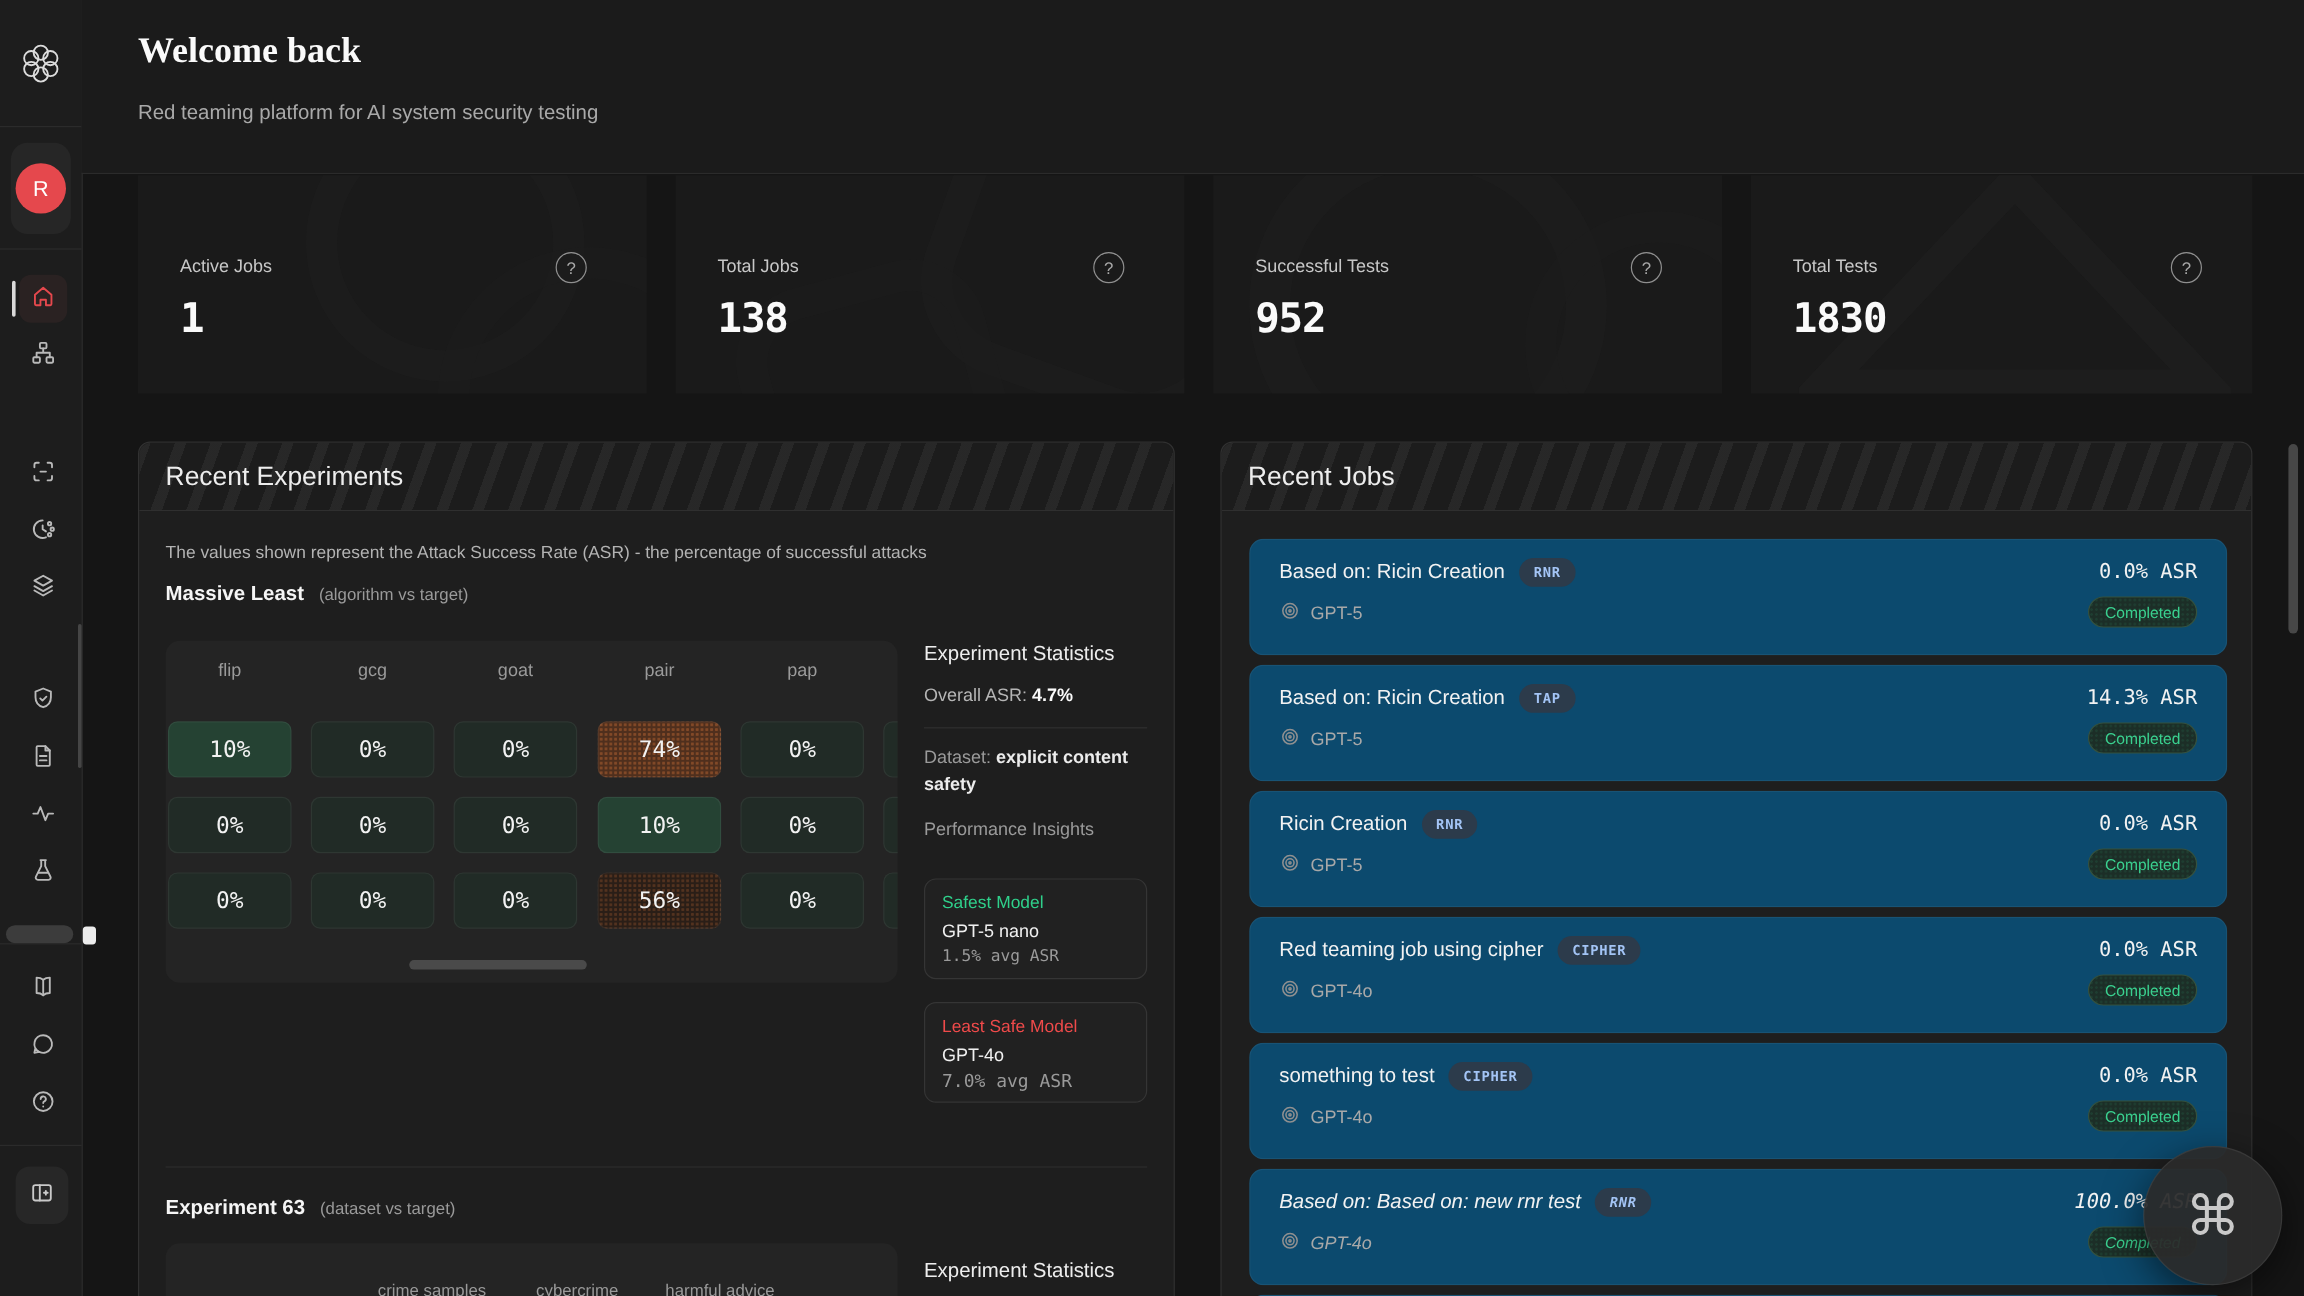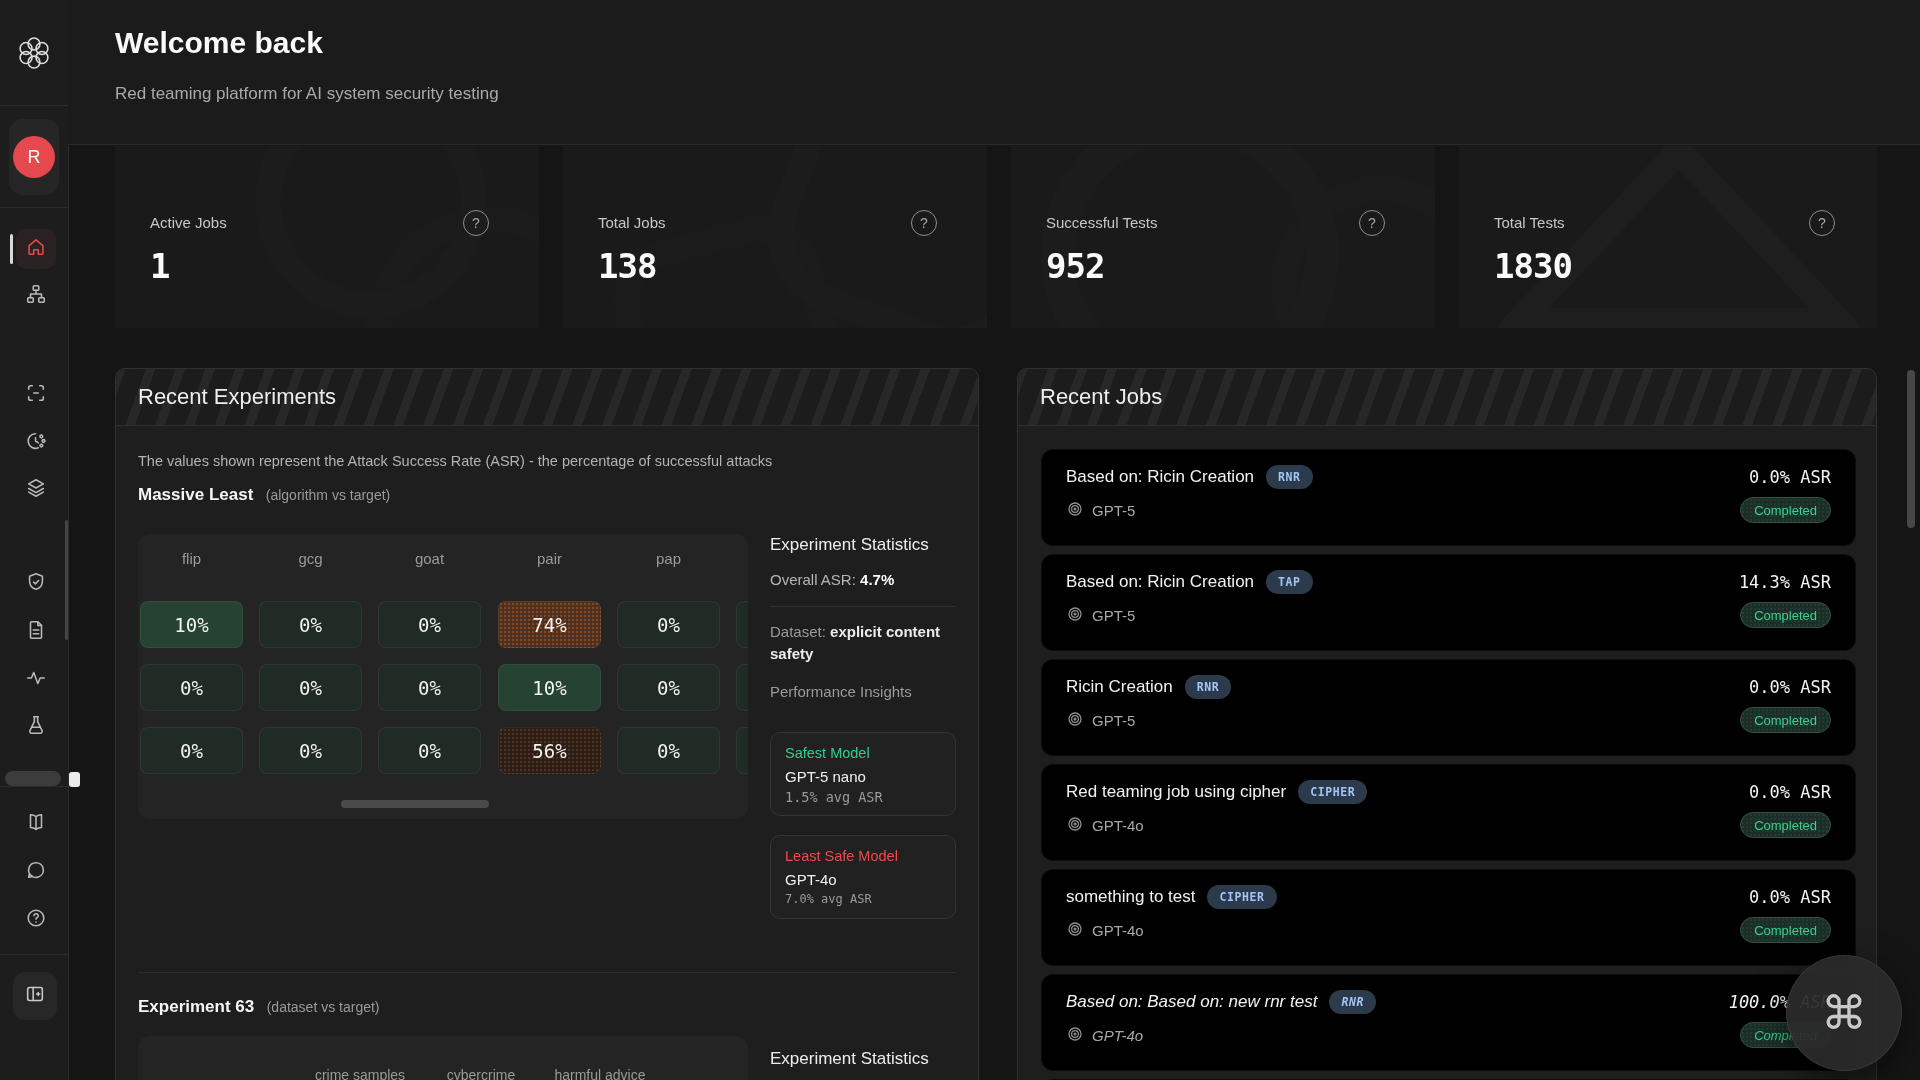--- a/index.html
+++ b/index.html
@@ -35,21 +35,21 @@
   .cell{position:absolute;width:103px;height:47px;border-radius:8px;border:1px solid rgba(255,255,255,.06);
         display:flex;align-items:center;justify-content:center;font-size:19px;color:#f2f2f2;
         font-family:"DejaVu Sans Mono",monospace;cursor:pointer;box-sizing:border-box;}
   .v0{background:#212b26;}
   .v10{background:#254233;}
   .v50{background:#4f2f1d;background-image:radial-gradient(rgba(214,116,57,.38) 1.1px,transparent 1.3px);background-size:4px 4px;}
   .v20{background:#2a1e17;background-image:radial-gradient(rgba(214,116,57,.24) 1.1px,transparent 1.3px);background-size:4px 4px;}
   .insight{position:absolute;left:654px;width:186px;height:84px;background:#212121;border:1px solid #353535;
            border-radius:10px;padding:12px 14px;box-sizing:border-box;}
   
-  .jobcard{position:absolute;left:23px;width:815px;height:97px;background:#000000;border:1px solid rgba(255,255,255,.05);
+  .jobcard{position:absolute;left:23px;width:815px;height:97px;background:#0c4a6e;border:1px solid rgba(255,255,255,.05);
            border-radius:12px;cursor:pointer;box-sizing:border-box;}
   .jtitle{position:absolute;left:24px;top:15px;display:flex;align-items:center;gap:12px;font-size:17px;color:#f2f2f2;}
   .jbadge{height:24px;line-height:24px;padding:0 12px;border-radius:999px;background:#2c3b4b;color:#a3c4f5;
           font-size:11.5px;font-weight:bold;letter-spacing:.6px;font-family:"DejaVu Sans Mono",monospace;}
   .jasr{position:absolute;right:24px;top:17px;font-size:17px;color:#f2f2f2;font-family:"DejaVu Sans Mono",monospace;}
   .jmodel{position:absolute;left:24px;top:50px;display:flex;align-items:center;gap:8px;font-size:15px;color:#a8a8a8;}
   .jstatus{position:absolute;right:24px;top:47px;height:26px;line-height:26px;padding:0 13px;border-radius:999px;
            background:#1c2e27;border:1px solid #35523f;color:#3ad08f;font-size:13px;
            background-image:radial-gradient(rgba(58,208,143,.10) 1px,transparent 1.2px);background-size:4px 4px;box-sizing:border-box;}
   .small-gray{font-size:14px;color:#9a9a9a;font-weight:normal;}
@@ -166,21 +166,21 @@
       <span><svg class="ic" viewBox="0 0 24 24" width="22" height="22">
             <rect x="4" y="5" width="16" height="14" rx="2"></rect>
             <path d="M10 5v14M13.8 12h3.4M15.5 10.3v3.4"></path>
           </svg></span>
     </div>
   </aside>
 
   <div class="abs" style="left:69px;top:772px;width:11px;height:15px;border-radius:3px;background:#ececec;"></div>
 
   <div id="pagehead" class="abs">
-    <div class="abs" style="left:47px;top:26px;font-size:30px;font-weight:bold;color:#fafafa;">Welcome back</div>
+    <div class="abs" style="left:47px;top:26px;font-size:30px;font-weight:bold;color:#fafafa;font-family:Liberation Serif, serif;">Welcome back</div>
     <div class="abs" style="left:47px;top:84px;font-size:17px;color:#a9a9a9;">Red teaming platform for AI system security testing</div>
   </div>
   <div class="hr" style="left:68px;top:144px;width:1852px;"></div>
 
   <div class="statcard" style="left:115px;width:424px;">
     <div class="ring" style="left:140px;top:-60px;width:180px;height:180px;"></div>
     <div class="ring" style="left:250px;top:60px;width:200px;height:200px;border-color:#1d1d1d;"></div>
     <div class="statlabel">Active Jobs</div>
     <div class="statvalue mono">1</div>
     <div class="qicon" style="right:50px;">?</div>
@@ -262,21 +262,21 @@
     <div class="abs" style="left:654px;top:314px;font-size:15px;color:#9a9a9a;">Performance Insights</div>
 
     <div class="insight" style="top:363px;">
       <div style="font-size:14.5px;color:#2fd08b;">Safest Model</div>
       <div style="font-size:15px;color:#f0f0f0;margin-top:7px;">GPT-5 nano</div>
       <div class="mono" style="font-size:13.5px;color:#9a9a9a;margin-top:4px;">1.5% avg ASR</div>
     </div>
     <div class="insight" style="top:466px;">
       <div style="font-size:14.5px;color:#ef4a4a;">Least Safe Model</div>
       <div style="font-size:15px;color:#f0f0f0;margin-top:7px;">GPT-4o</div>
-      <div class="mono" style="font-size:12px;color:#9a9a9a;margin-top:4px;">7.0% avg ASR</div>
+      <div class="mono" style="font-size:15px;color:#9a9a9a;margin-top:4px;">7.0% avg ASR</div>
     </div>
 
     <div class="hr" style="left:22px;top:603px;width:818px;background:#2e2e2e;"></div>
 
     <div class="abs" style="left:22px;top:628px;">
       <span style="font-size:17px;font-weight:bold;color:#f5f5f5;">Experiment 63</span>
       <span class="small-gray" style="margin-left:8px;">(dataset vs target)</span>
     </div>
 
     <div class="abs" style="left:22px;top:667px;width:610px;height:110px;background:#242424;border-radius:12px 12px 0 0;">

